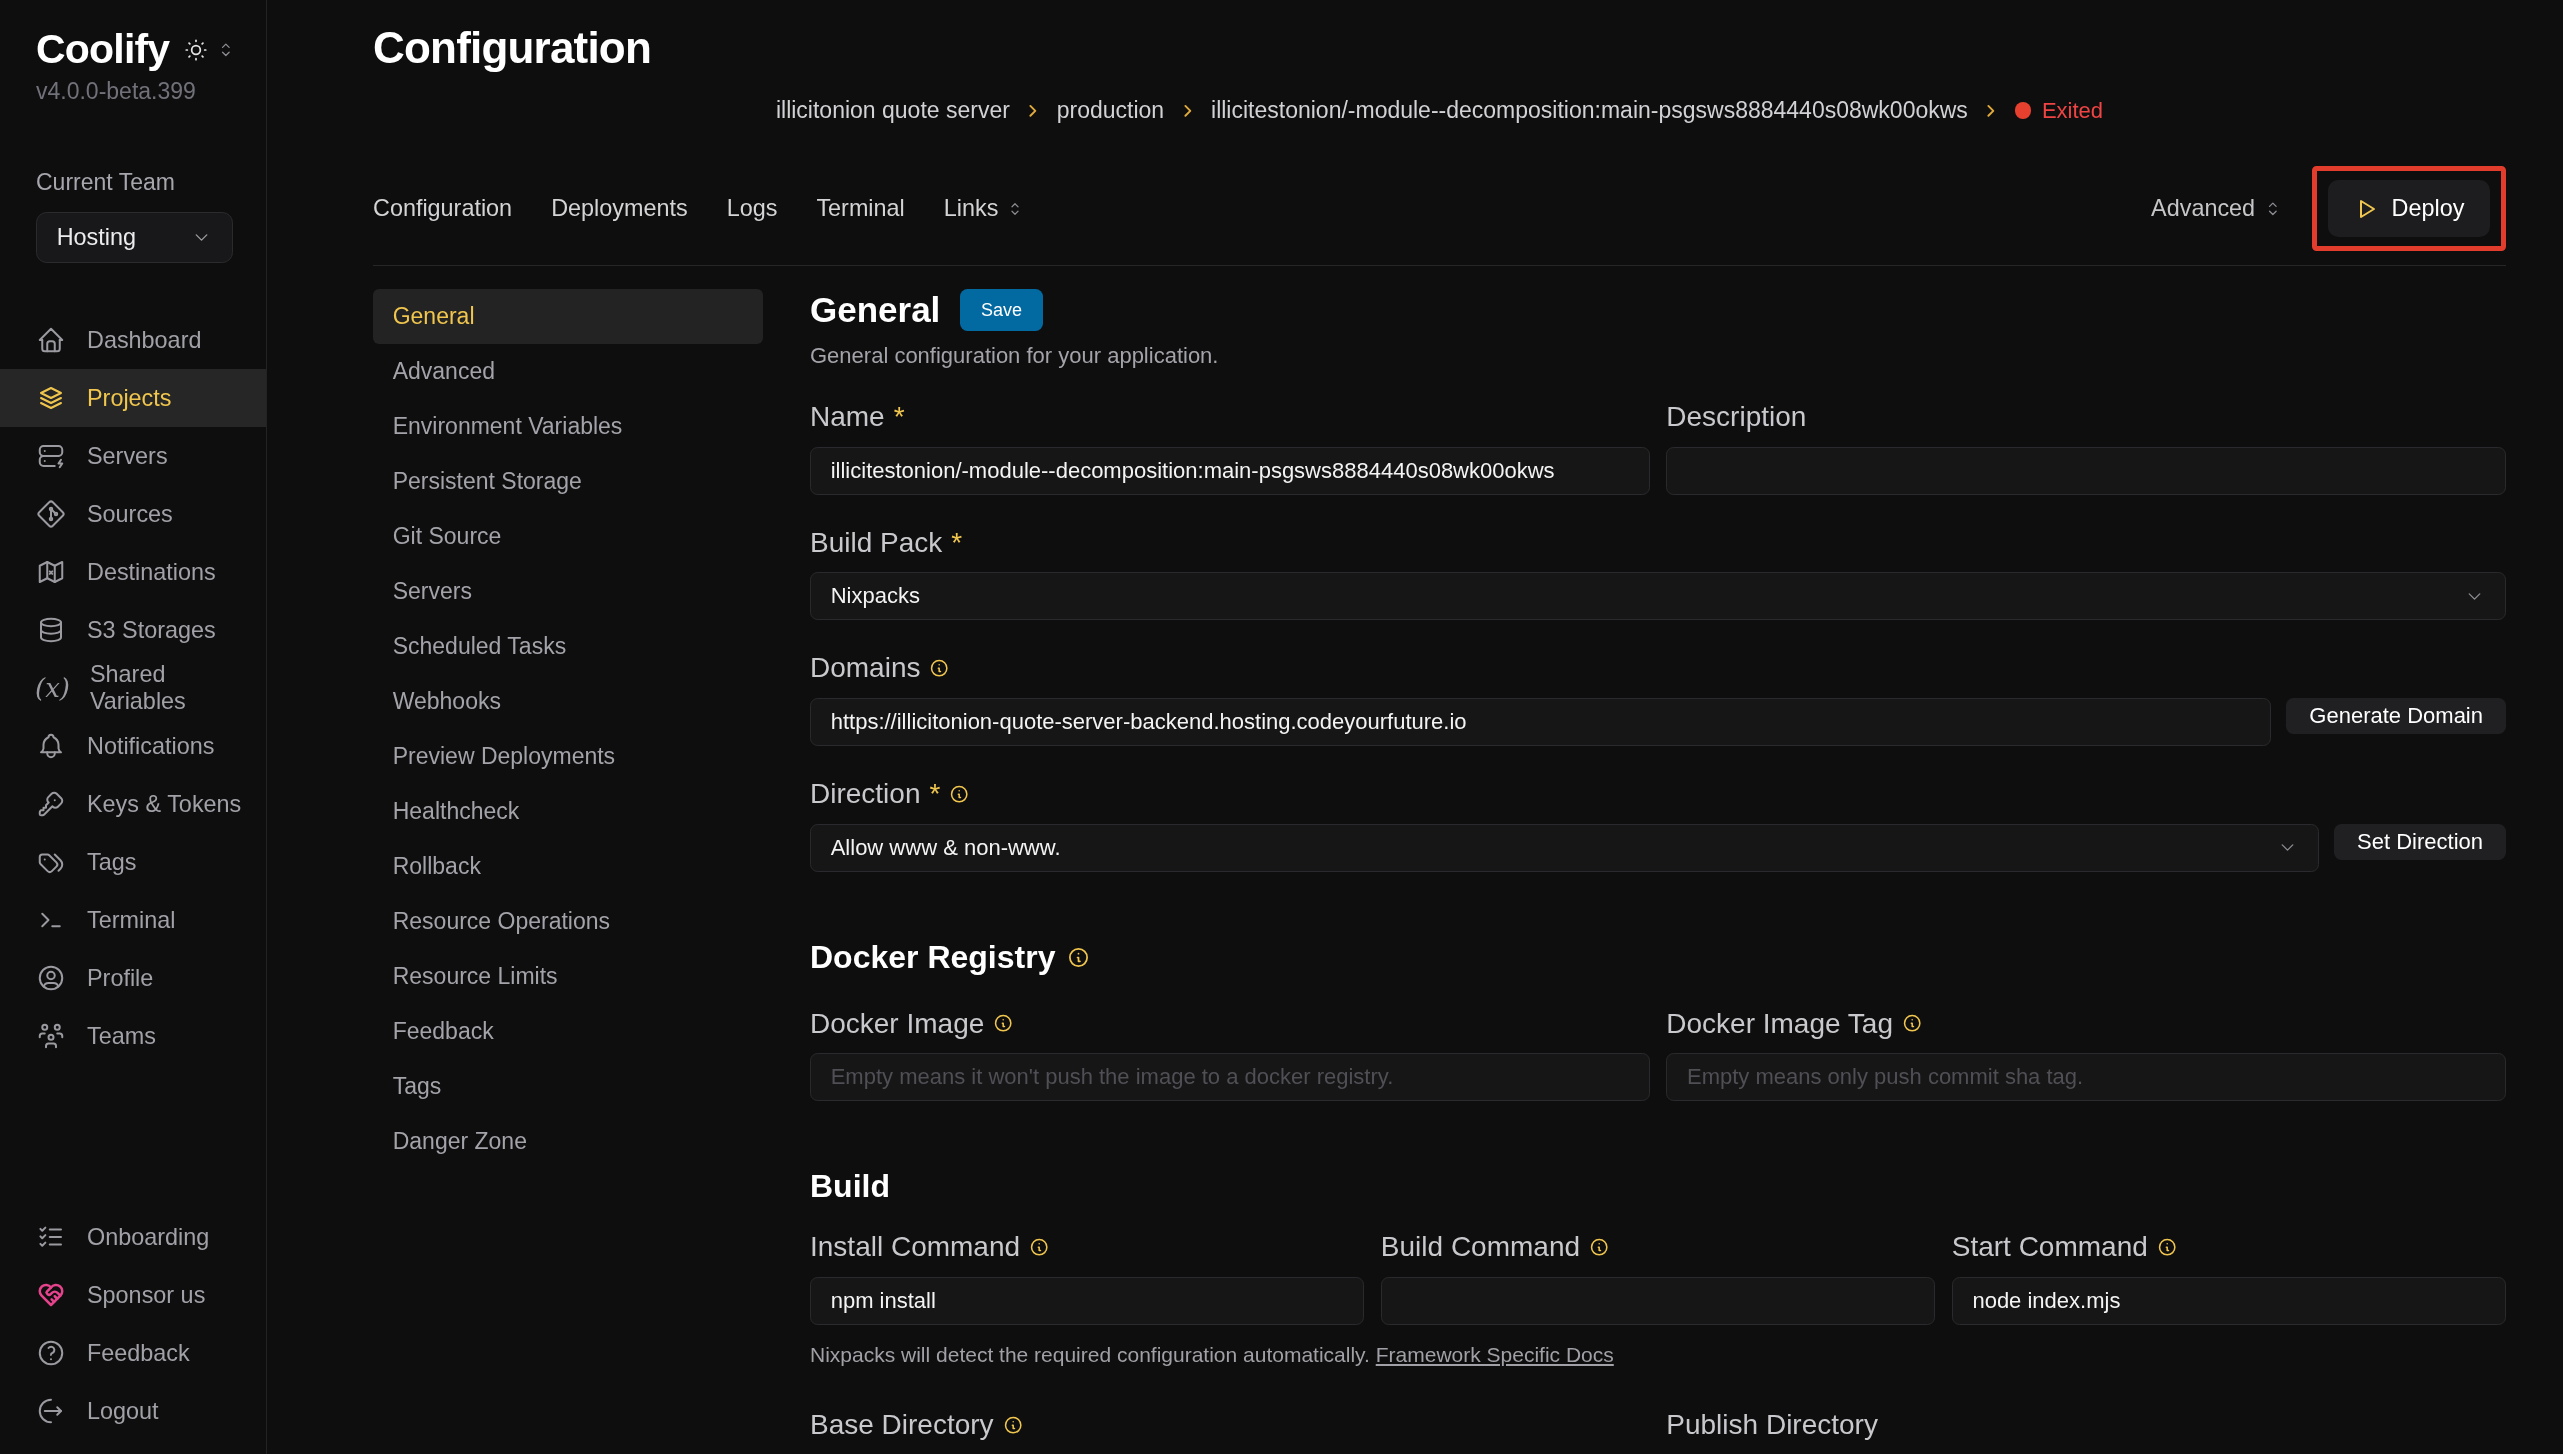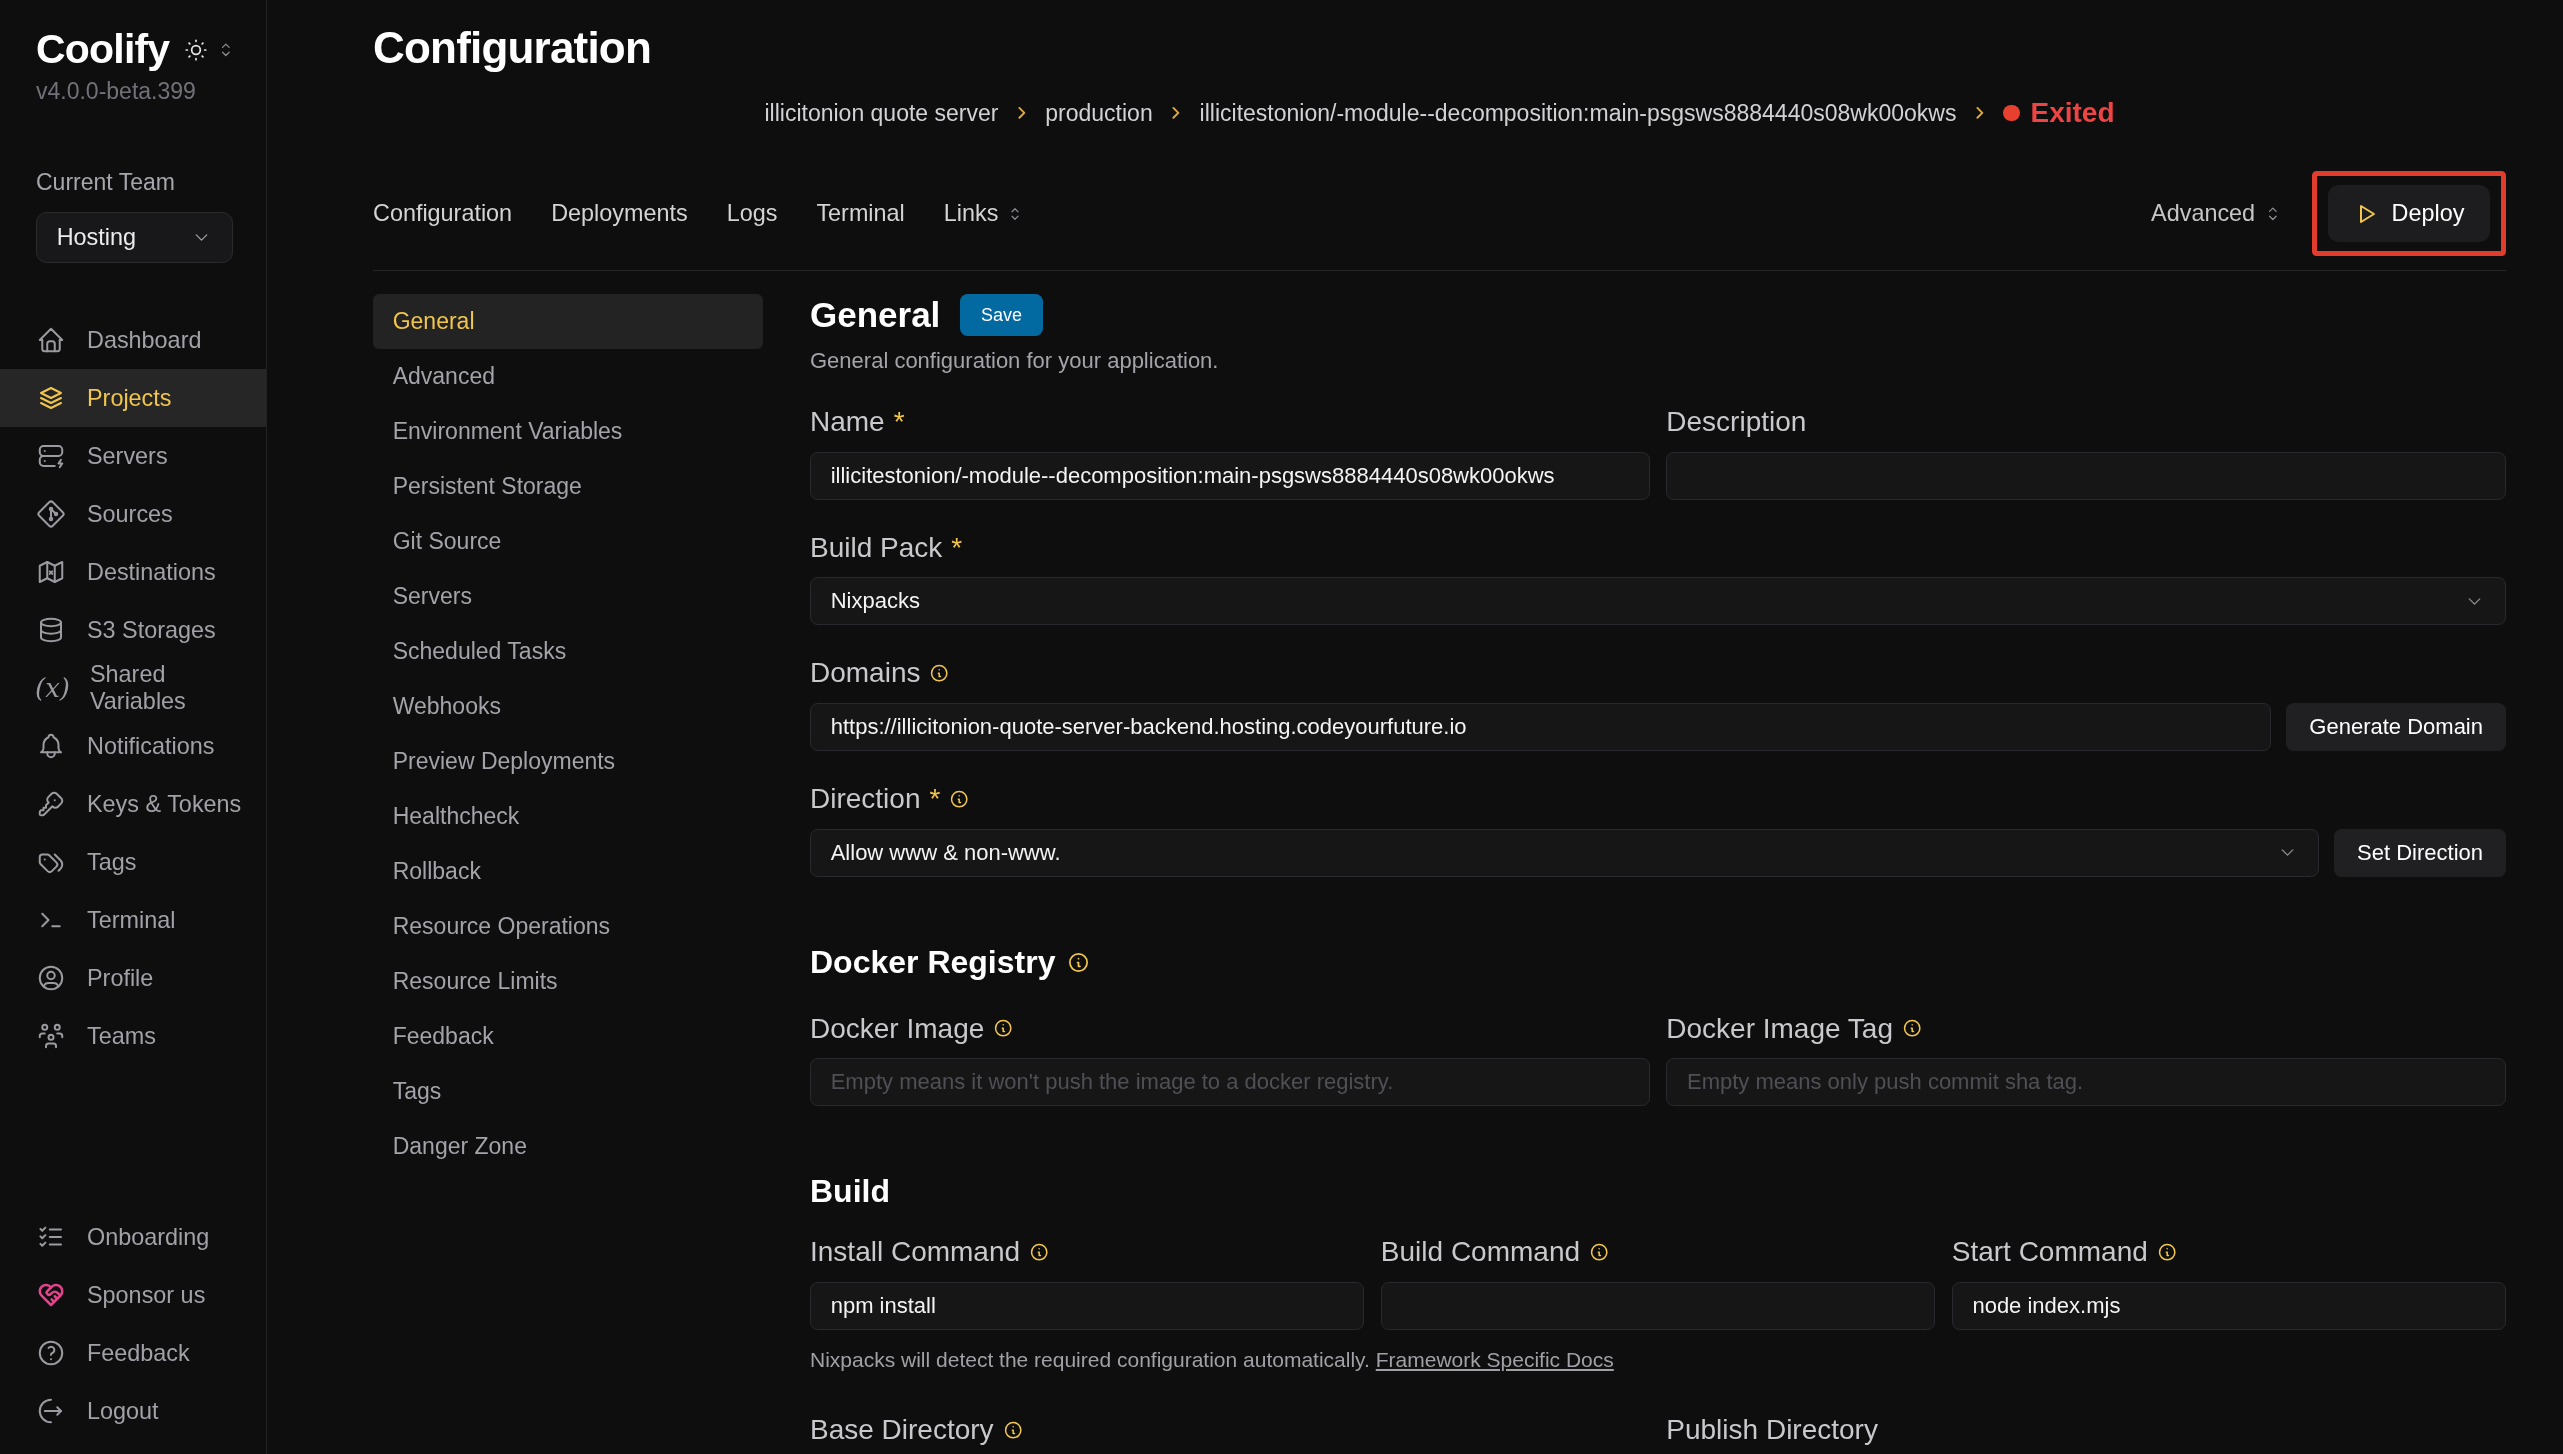--- a/index.html
+++ b/index.html
@@ -27,21 +27,21 @@
   .nav-icon.pink { color:#e5438c !important; }
   .sidebar-footer { margin-top:auto; }
 
   
   .main { position:absolute; left:325px; top:0; right:0; height:1455px; padding:23px 57px 0 48px; }
   .page-title { font-size:44px; font-weight:bold; color:#ffffff; letter-spacing:-0.8px; }
   .breadcrumb { margin-top:24px; display:flex; align-items:center; gap:13.6px; font-size:23px; color:#d2d2d6;justify-content:center; }
   .crumb-sep { color:#e0a93c; }
   .status { display:flex; align-items:center; gap:10.6px; }
   .status-dot { width:16.6px; height:16.6px; border-radius:50%; background:#e8402f; }
-  .status-label { color:#ef4444; font-weight:bold; font-size:28px; }
+  .status-label { color:#ef4444; font-weight:normal; font-size:22px; }
 
   .tabs-row { margin-top:42px; display:flex; align-items:center; }
   .tabs { display:flex; align-items:center; gap:39px; font-size:23.4px; color:#d4d4d6; }
   .tab { cursor:pointer; display:flex; align-items:center; gap:7.6px; }
   .tabs-right { margin-left:auto; display:flex; align-items:center; gap:30px; }
   .advanced { display:flex; align-items:center; gap:7.6px; font-size:23.4px; color:#c6c6c9; cursor:pointer; }
   .advanced .sel { color:#8b8b92; }
   .deploy-annotation { border:5.3px solid #e23d2c; border-radius:4.5px; padding:9px 10.6px; }
   .deploy-btn { display:flex; align-items:center; gap:13.6px; background:#1d1d1f; border-radius:10.6px; height:57px; padding:0 26px; cursor:pointer; }
   .deploy-btn .play { color:#f0c64e; }
@@ -65,21 +65,21 @@
   .grid3 { display:grid; grid-template-columns:1fr 1fr 1fr; gap:16.6px; }
   .lbl-row { display:flex; align-items:center; gap:9px; font-size:28px; color:#c9c9cd; margin-bottom:13.6px; }
   .req { color:#f1c64f; }
   .info { color:#f1c64f; }
   .tin { width:100%; height:48px; background:#161616; border:1.5px solid #2a2a2e; border-radius:7.6px; padding:0 19.7px; font-size:22px; color:#f4f4f5; font-family:"Liberation Sans","DejaVu Sans",sans-serif; outline:none; }
   .tin::placeholder { color:#4f4f55; }
   .select { width:100%; height:48px; background:#161616; border:1.5px solid #2a2a2e; border-radius:7.6px; padding:0 19.7px; display:flex; align-items:center; justify-content:space-between; font-size:22px; color:#f4f4f5; cursor:pointer; }
   .select .chev { color:#8b8b92; }
   .with-btn { display:flex; gap:15px; }
   .with-btn .grow { flex:1; }
-  .side-btn { flex:none; background:#202023; border-radius:7.6px; height:48px; display:flex; align-items:center; padding:0 23px; font-size:22px; color:#ffffff; cursor:pointer; white-space:nowrap; }
+  .side-btn { flex:none; background:#202023; border-radius:7.6px; height:36px; display:flex; align-items:center; padding:0 23px; font-size:22px; color:#ffffff; cursor:pointer; white-space:nowrap; }
   .helper { margin-top:18px; font-size:21px; color:#a0a0a6; }
   .helper a { color:#a0a0a6; text-decoration:underline; cursor:pointer; }
   .section-gap { margin-top:67px; }
 </style>
 </head>
 <body>
 
 <div class="sidebar">
   <div class="logo-row">
     <div class="logo">Coolify</div>

